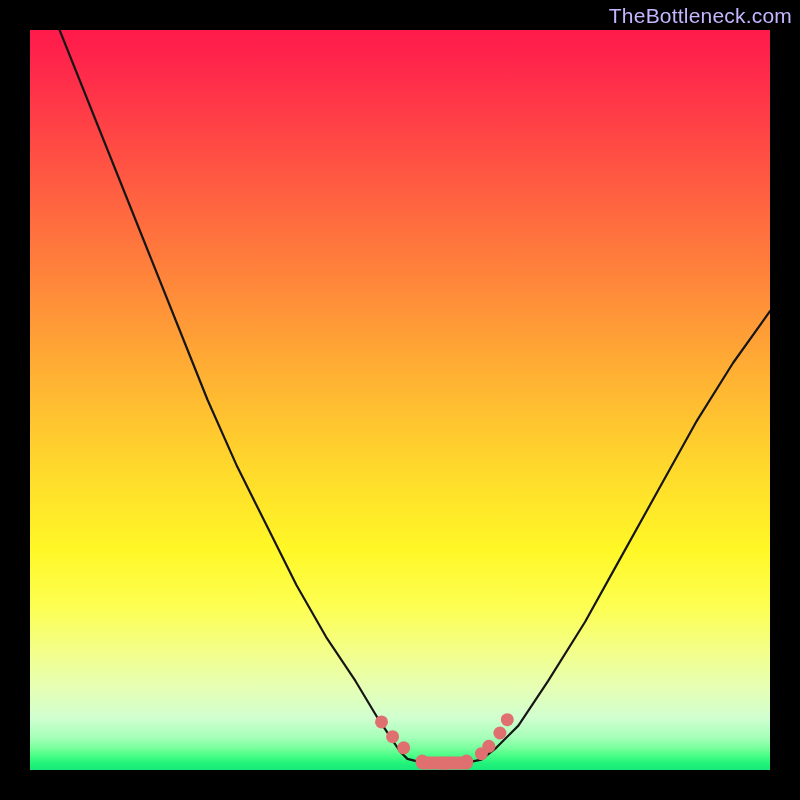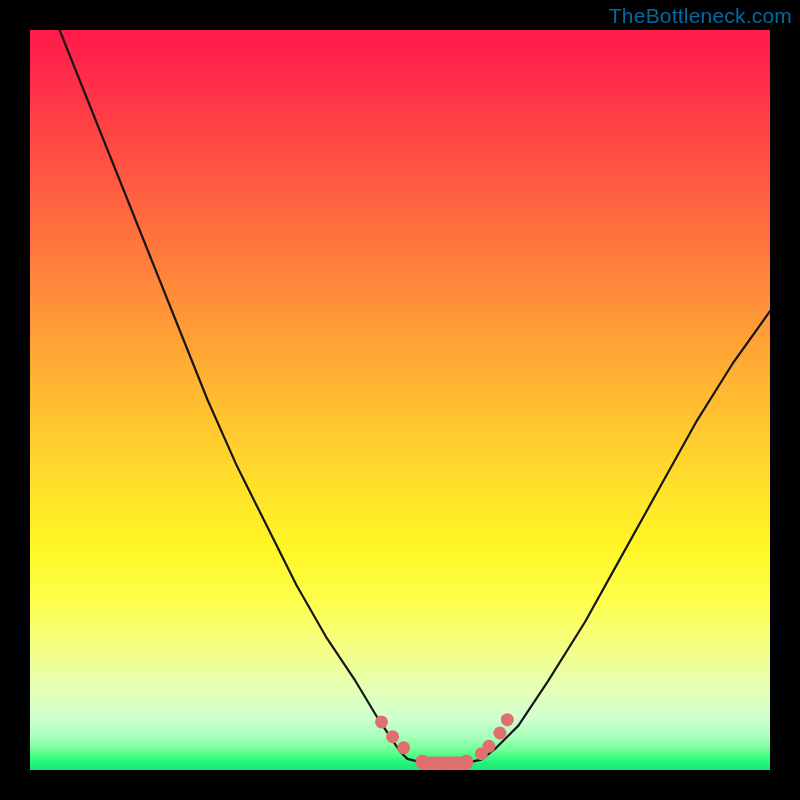--- a/index.html
+++ b/index.html
@@ -51,21 +51,21 @@
   }
   .svg-layer {
     position: absolute;
     top: 0; left: 0;
     width: 740px; height: 740px;
   }
   .watermark {
     position: absolute;
     top: 4px;
     right: 8px;
-    color: #0369a1;
+    color: #c4b5fd;
     font-size: 21px;
     font-weight: 400;
     letter-spacing: 0.2px;
     white-space: nowrap;
     user-select: none;
   }
   .curve {
     stroke: #161616;
     stroke-width: 2.2;
     fill: none;

